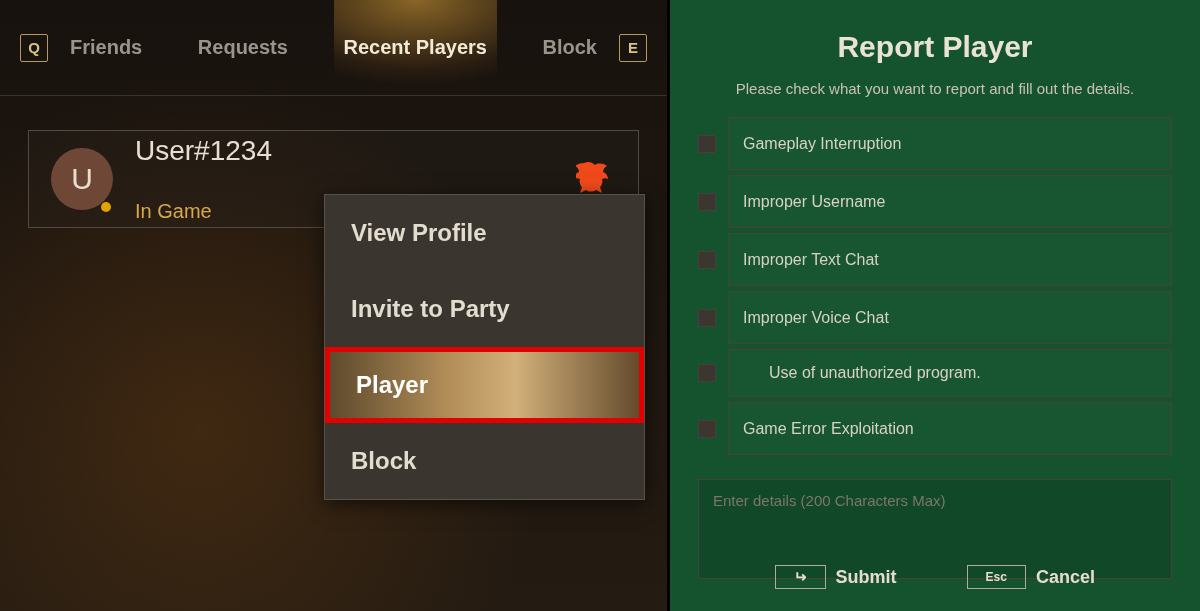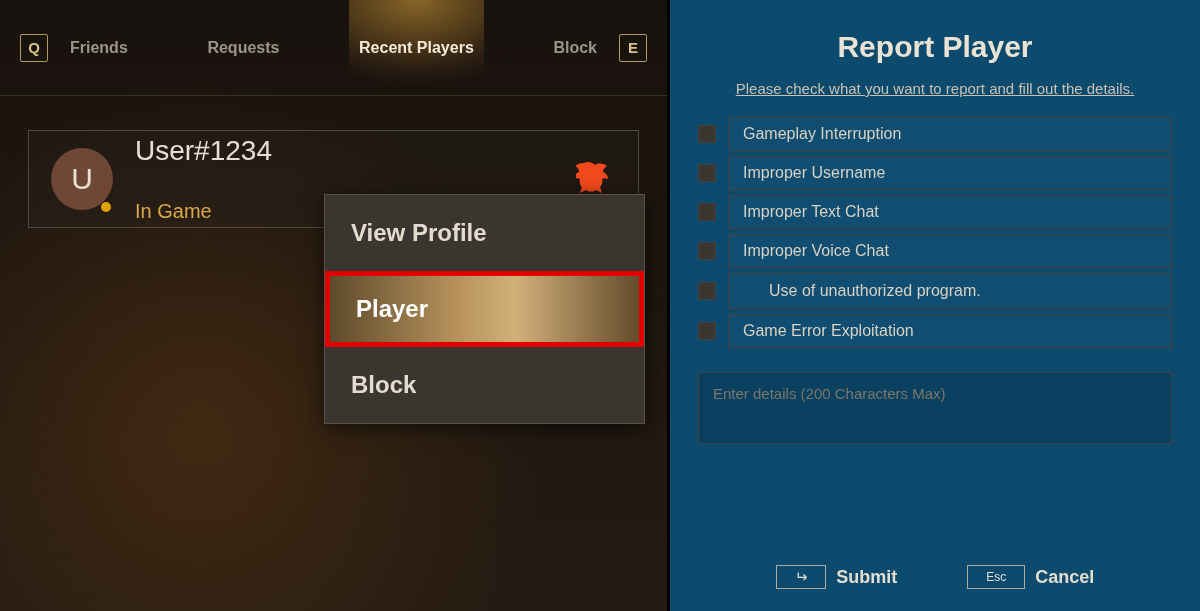--- a/index.html
+++ b/index.html
@@ -18,21 +18,21 @@
     display: flex; align-items: center; height: 96px; padding: 0 20px;
     border-bottom: 1px solid #3a3128;
   }
   .keyhint {
     width: 28px; height: 28px; border: 1px solid #b69a5b; color: #d9c28a;
     display: flex; align-items: center; justify-content: center;
     font-size: 15px; font-weight: 600; border-radius: 2px; flex-shrink: 0;
   }
   .tabs { flex: 1; display: flex; justify-content: space-between; align-items: center; padding: 0 12px; height: 100%; }
   .tab {
-    color: #9a958c; font-size: 16px; font-weight: 600; cursor: pointer;
+    color: #9a958c; font-size: 20px; font-weight: 600; cursor: pointer;
     padding: 0 10px; height: 100%;
     display: flex; align-items: center; position: relative;
   }
   .tab.active {
     color: #f2ead6;
     background: radial-gradient(ellipse 140% 120% at 50% 0%, rgba(230,170,60,.55), rgba(140,90,30,.15) 60%, transparent 75%);
   }
 
   .player-area { padding: 34px 28px 0 28px; position: relative; }
   .player-card {
@@ -63,56 +63,56 @@
     color: #e3ddd0; font-size: 24px; font-weight: 600; cursor: pointer;
   }
   .context-menu .menu-item.highlight {
     border: 5px solid #e30000;
     background: linear-gradient(90deg, #5e4a2c, #b5905a 40%, #d2b07a 60%, #644b2c);
     color: #fff;
   }
 
   
   .right-panel {
-    width: 530px; height: 611px; background: #0c4a6e;
+    width: 530px; height: 611px; background: #14532d;
     padding: 30px 28px 0 28px; position: relative;
     display: flex; flex-direction: column; align-items: center;
   }
   .report-title { color: #eae3d4; font-size: 30px; font-weight: 700; }
-  .report-sub   { color: #c9c2b4; font-size: 15px; margin-top: 16px; text-decoration: underline; }
+  .report-sub   { color: #c9c2b4; font-size: 15px; margin-top: 16px; }
 
   .reason-list { width: 100%; margin-top: 20px; display: flex; flex-direction: column; gap: 5px; }
   .reason-row { display: flex; align-items: center; gap: 12px; }
   .reason-checkbox {
     width: 18px; height: 18px; background: #3b362f; border: 1px solid #464039;
     flex-shrink: 0; cursor: pointer;
   }
   .reason-label-box {
-    flex: 1; height: 26px; border: 1px solid #46413a; background: rgba(255,255,255,.02);
-    display: flex; align-items: center; padding: 16px 14px;
+    flex: 1; height: 53px; border: 1px solid #46413a; background: rgba(255,255,255,.02);
+    display: flex; align-items: center; padding: 8px 14px;
     color: #d8d2c4; font-size: 16px;
   }
-  .reason-label-box.two { height: 36px; line-height: 1.1; text-align: center; justify-content: flex-start; padding: 4px 40px; }
+  .reason-label-box.two { height: 48px; line-height: 1.1; text-align: center; justify-content: flex-start; padding: 4px 40px; }
 
   .details-box {
-    width: 100%; height: 72px; margin-top: 24px;
+    width: 100%; height: 100px; margin-top: 24px;
     border: 1px solid #46413a; background: rgba(0,0,0,.12);
     resize: none; outline: none; padding: 12px 14px;
     color: #d8d2c4; font-size: 15px; font-family: inherit;
   }
   .details-box::placeholder { color: #7c766c; }
 
   .action-row {
     position: absolute; bottom: 22px; width: 100%;
     display: flex; justify-content: center; gap: 70px;
   }
   .action-btn { display: flex; align-items: center; gap: 10px; cursor: pointer; }
   .action-key {
     height: 24px; border: 1px solid #b0ab9e; color: #e4ded0;
-    font-size: 12px; font-weight: 400; padding: 0 18px;
+    font-size: 12px; font-weight: 700; padding: 0 18px;
     display: flex; align-items: center; justify-content: center; min-width: 24px;
   }
   .action-key.enter::before { content: "↵"; font-size: 15px; transform: scaleX(-1); }
   .action-label { color: #e4ded0; font-size: 18px; font-weight: 600; }
 </style>
 </head>
 <body>
 
 <div class="left-panel">
 
@@ -139,20 +139,21 @@
       </div>
       <span class="player-emblem">
         <svg width="40" height="40" viewBox="0 0 40 40">
           <path fill="#f04a1c" d="M8 6c4-2 8-1 11 2 3-2 8-2 12 1-2 1-4 3-4 6 3 1 5 4 5 7-2-1-4-1-6 0 1 3 0 6-2 8l2 6-6-3c-3 2-7 2-10 0l-6 3 2-6c-2-2-3-5-2-8-2-1-4-1-6 0 0-3 2-6 5-7 0-3-2-5-4-6 3-2 6-3 9-3z"></path>
         </svg>
       </span>
     </div>
 
     <div class="context-menu">
       <div class="menu-item">View Profile</div>
+      <div class="menu-item">Invite to Party</div>
       <div class="menu-item highlight">Player</div>
       <div class="menu-item">Block</div>
     </div>
   </div>
 </div>
 
 <div class="right-panel">
   <div class="report-title">Report Player</div>
   <div class="report-sub">Please check what you want to report and fill out the details.</div>
 

